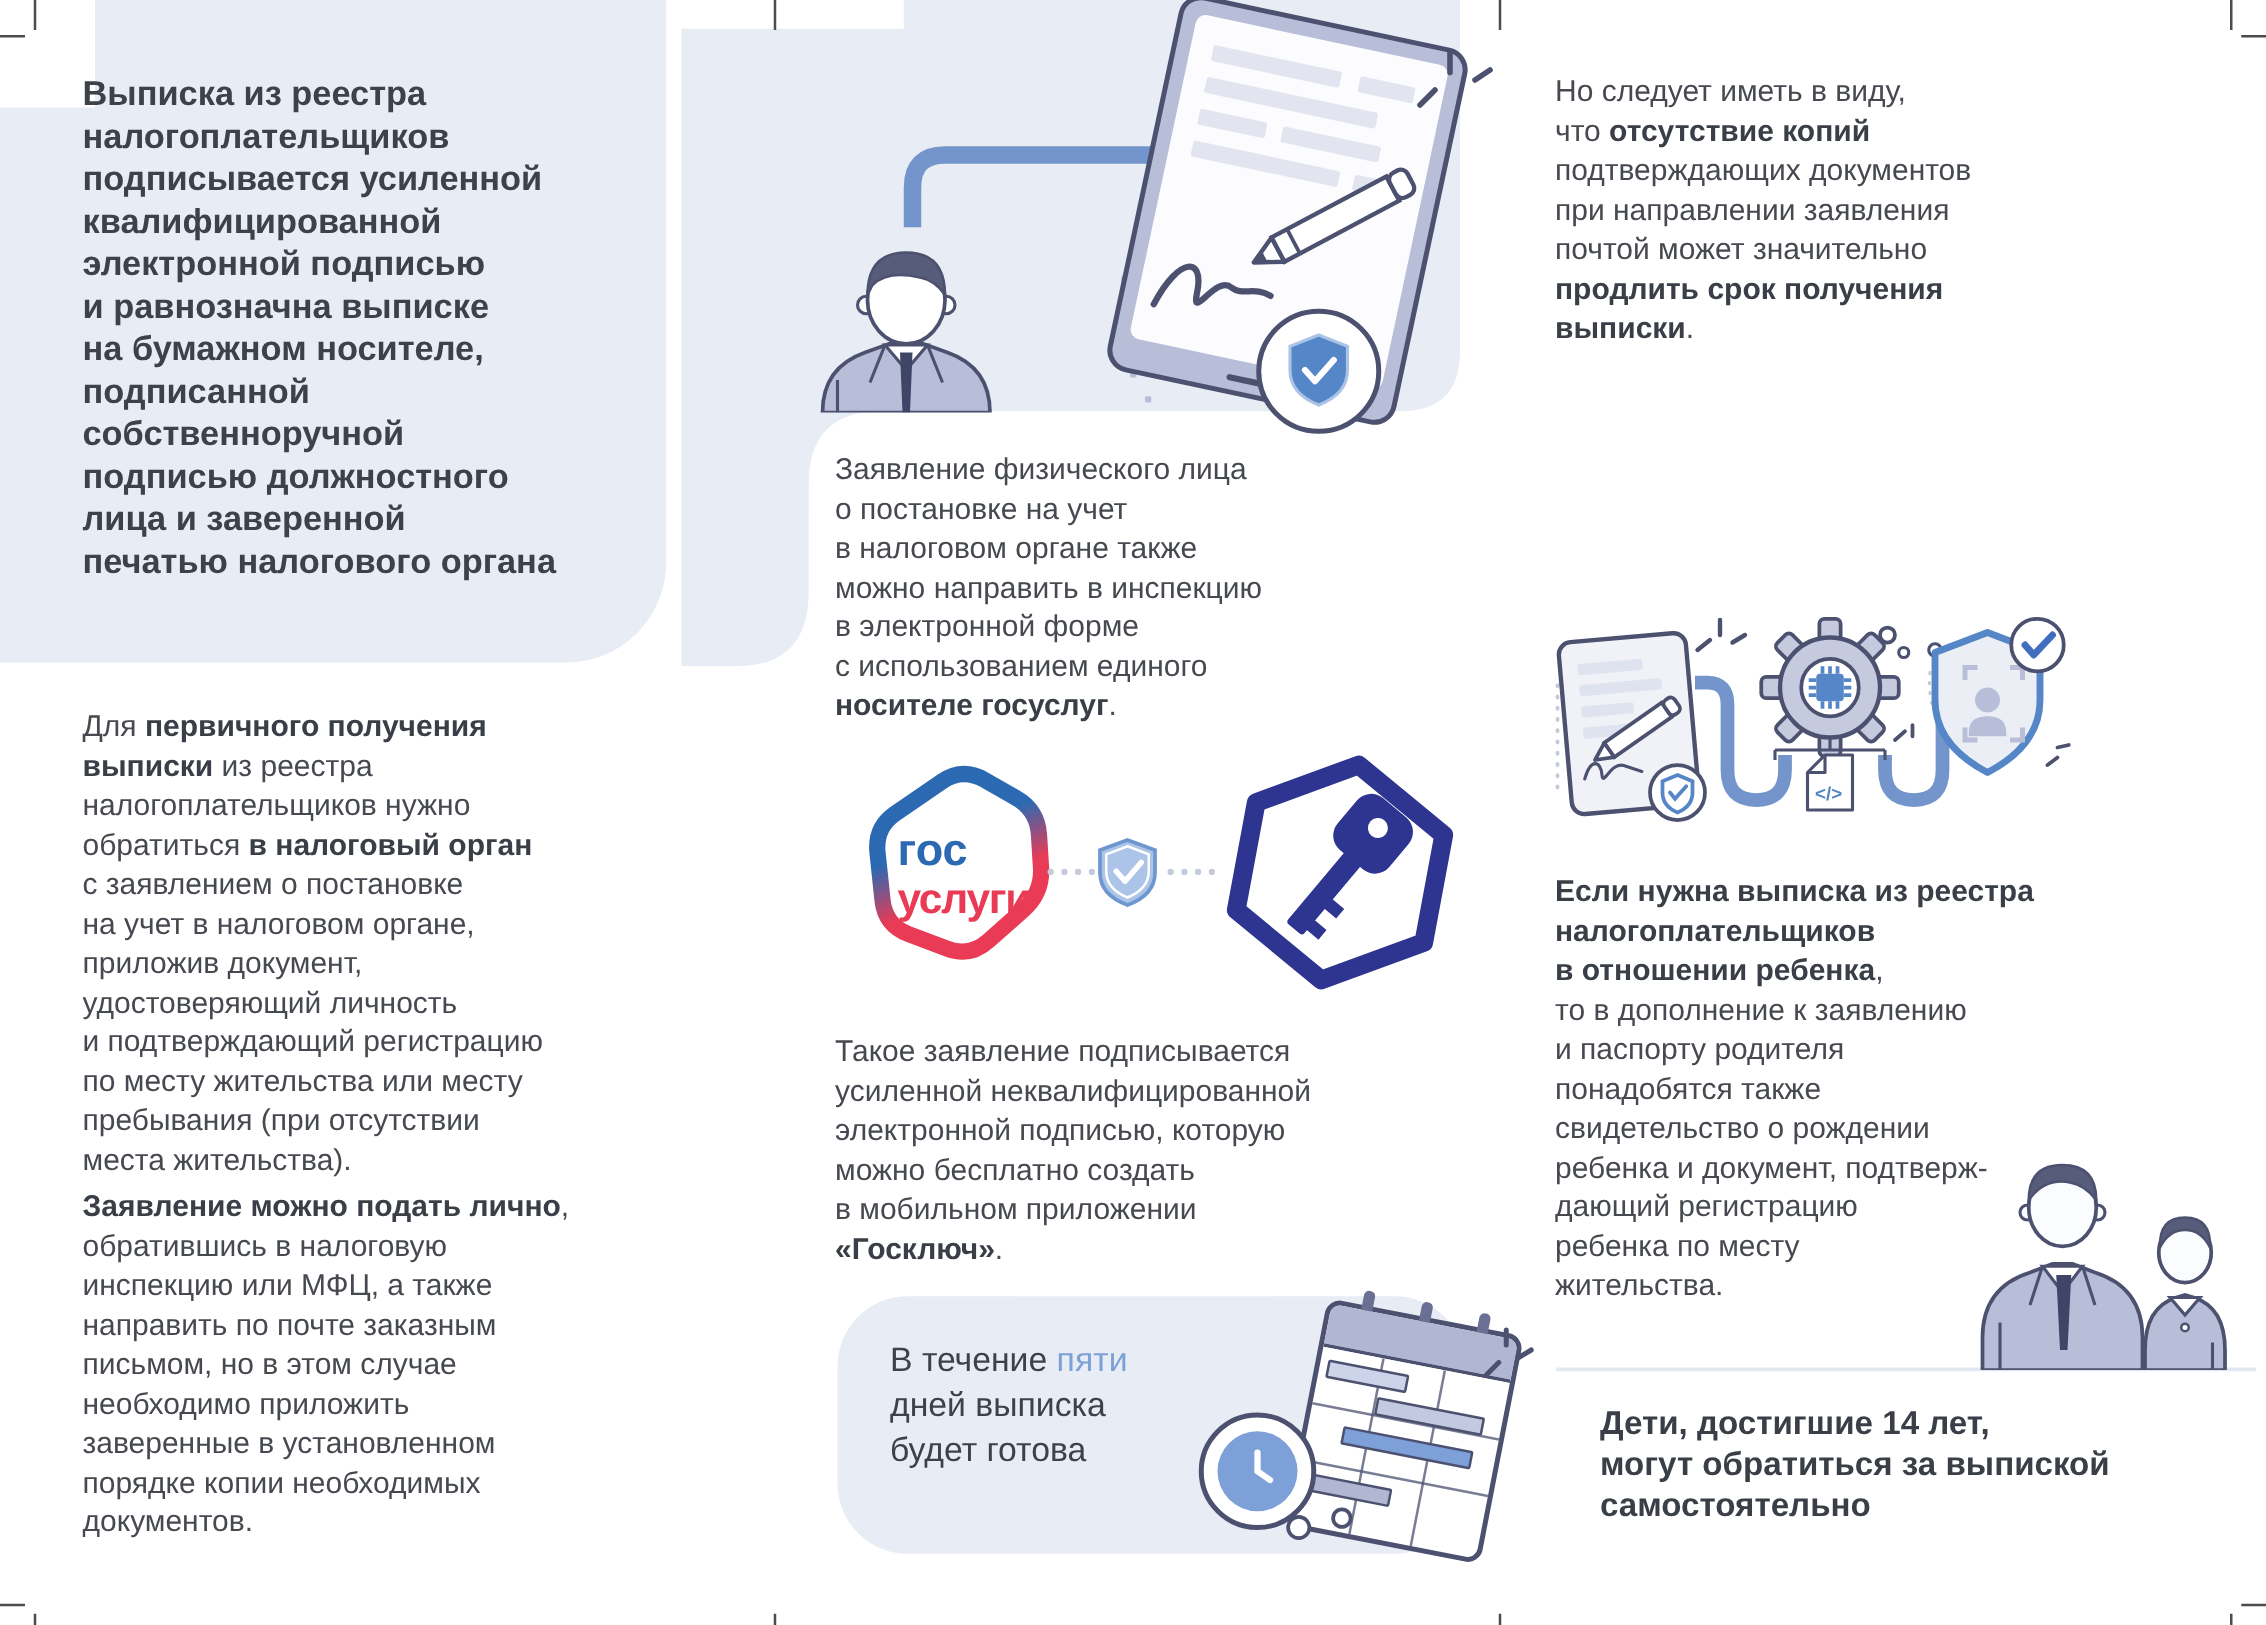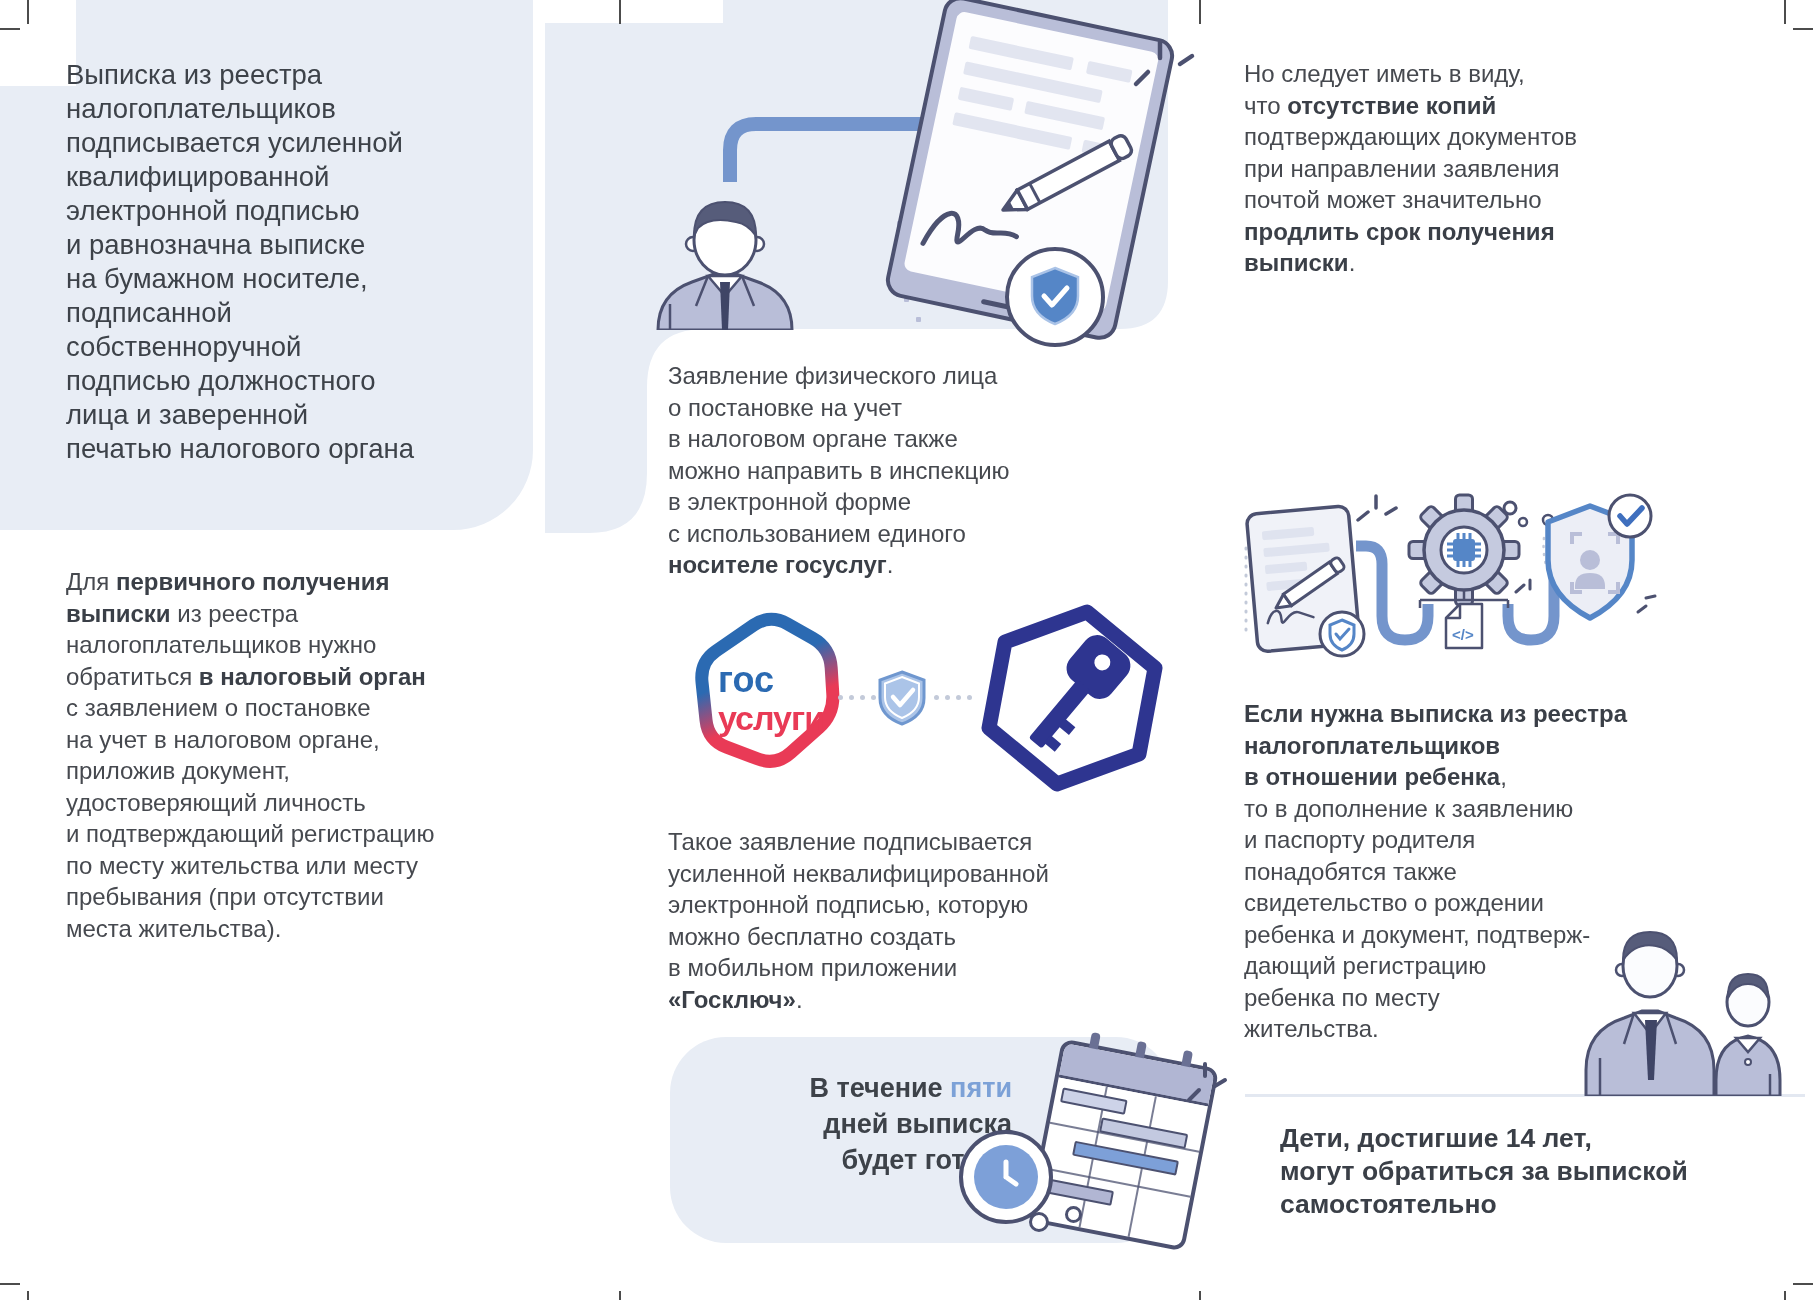--- a/index.html
+++ b/index.html
@@ -1,22 +1,22 @@
 <!DOCTYPE html>
 <html><head>
 <meta charset="utf-8">
 <style>
   html,body{margin:0;padding:0;background:#fff;}
   .page{position:relative;width:1813px;height:1300px;background:#ffffff;
         font-family:"Liberation Sans", sans-serif;overflow:hidden;}
   .abs{position:absolute;}
   .rich{white-space:pre-line;font-size:24px;line-height:31.5px;color:#46494f;}
   .rich .b{font-weight:bold;color:#3a3f47;}
-  .title{white-space:pre-line;font-weight:normal;font-size:27.5px;line-height:34px;color:#3d4249;}
-  .deadline{white-space:pre-line;font-weight:bold;font-size:27px;line-height:36px;color:#3d4249;text-align:right;}
+  .title{white-space:pre-line;font-weight:bold;font-size:27.5px;line-height:34px;color:#3d4249;}
+  .deadline{white-space:pre-line;font-weight:normal;font-size:27px;line-height:36px;color:#3d4249;}
   .deadline .accent{color:#7ca1d7;}
   .footer-bold{white-space:pre-line;font-weight:bold;font-size:26.5px;line-height:33px;color:#3a3f47;margin-left:36px;}
   .panel{background:#e8edf5;}
   .mark{background:#4c4c4c;}
   .mk-v{width:2px;height:24px;}
   .mk-h{width:20px;height:2px;}
   .dot{position:absolute;background:#b9bed8;width:5px;height:5px;border-radius:1px;}
   .rdot{position:absolute;background:#c3cad9;width:5px;height:5px;border-radius:50%;}
   .tablet{left:912px;top:14px;width:228px;height:300px;background:#b9bed8;
           border:4px solid #4c5170;border-radius:18px;transform:rotate(12deg);}
@@ -78,20 +78,29 @@
 обратиться </span><span class="b">в налоговый орган</span><span>
 с заявлением о постановке
 на учет в налоговом органе,
 приложив документ,
 удостоверяющий личность
 и подтверждающий регистрацию
 по месту жительства или месту
 пребывания (при отсутствии
 места жительства).</span></div>
 
+  <div class="abs rich" style="left:66px;top:950px;width:470px;"><span class="b">Заявление можно подать лично</span><span>,
+обратившись в налоговую
+инспекцию или МФЦ, а также
+направить по почте заказным
+письмом, но в этом случае
+необходимо приложить
+заверенные в установленном
+порядке копии необходимых
+документов.</span></div>
 
   <svg class="abs" style="left:545px;top:0;" width="623" height="533" viewBox="0 0 623 533">
     <path d="M0,0 H623 V281 Q623,329 575,329 H160 Q102,329 102,387 V473 Q102,533 44,533 H0 Z" fill="#e8edf5"></path>
   </svg>
   <div class="abs" style="left:533px;top:0;width:190px;height:23px;background:#fff;"></div>
   <div class="abs mark mk-v" style="left:619px;top:0;"></div>
 
   <svg class="abs" style="left:692px;top:108px;" width="260" height="74" viewBox="0 0 260 74">
     <path d="M38,74 V42 Q38,16 64,16 H260" stroke="#7495cc" stroke-width="14" fill="none"></path>
   </svg>

